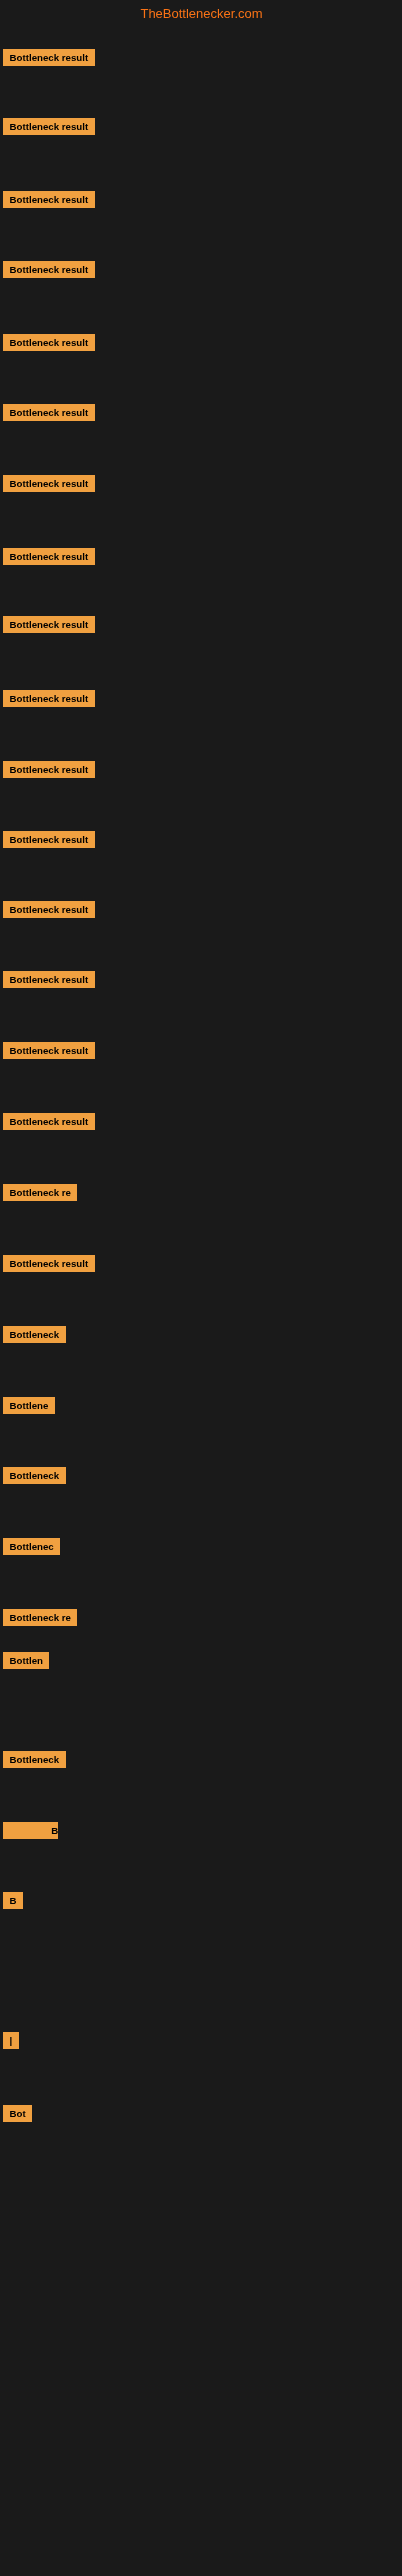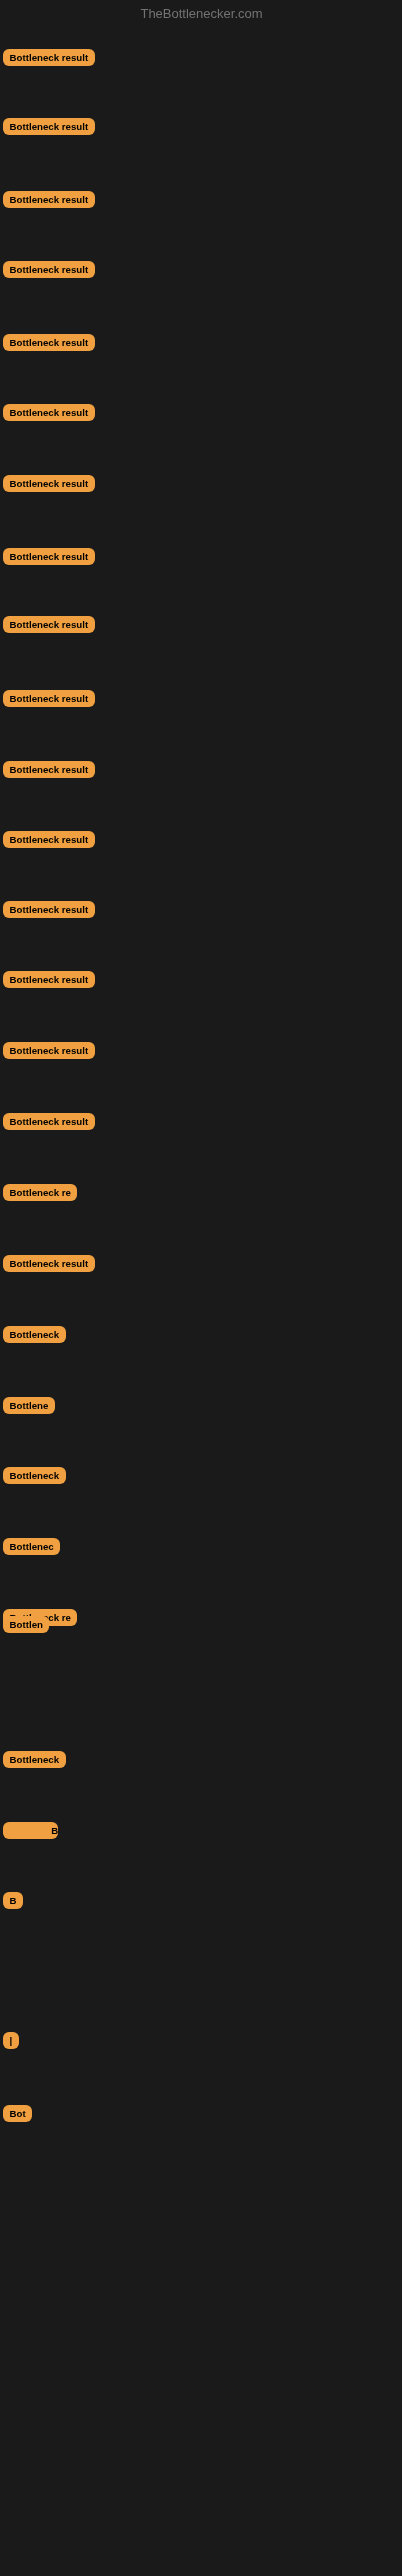--- a/index.html
+++ b/index.html
@@ -11,34 +11,34 @@
     body {
       width: 403px;
       min-height: 2576px;
       background-color: #1a1a1a;
       font-family: Arial, sans-serif;
       position: relative;
     }
 
     .site-title {
       text-align: center;
-      color: #737373;
+      color: #f97316;
       font-size: 13px;
       padding: 6.4px 0;
       background-color: #1a1a1a;
     }
 
     .bottleneck-badge {
       display: inline-block;
       background-color: #f0a040;
       color: #000;
       font-size: 9.7px;
       font-weight: bold;
       padding: 3.2px 6.4px;
-      border-radius: 6px;
+      border-radius: 0;
       white-space: nowrap;
       overflow: hidden;
     }
 
     .items-container {
       padding: 3.2px 0 3.2px 3.2px;
     }
   </style>
 </head>
 <body>
@@ -64,20 +64,20 @@
     <div style="position: absolute; top: 943px; left: 3.2px;"><span class="bottleneck-badge" style="max-width: 121px; overflow: hidden; display: inline-block;">Bottleneck result</span></div>
     <div style="position: absolute; top: 1014px; left: 3.2px;"><span class="bottleneck-badge" style="max-width: 121px; overflow: hidden; display: inline-block;">Bottleneck result</span></div>
     <div style="position: absolute; top: 1085px; left: 3.2px;"><span class="bottleneck-badge" style="max-width: 121px; overflow: hidden; display: inline-block;">Bottleneck result</span></div>
     <div style="position: absolute; top: 1156px; left: 3.2px;"><span class="bottleneck-badge" style="max-width: 97px; overflow: hidden; display: inline-block;">Bottleneck re</span></div>
     <div style="position: absolute; top: 1227px; left: 3.2px;"><span class="bottleneck-badge" style="max-width: 105px; overflow: hidden; display: inline-block;">Bottleneck result</span></div>
     <div style="position: absolute; top: 1298px; left: 3.2px;"><span class="bottleneck-badge" style="max-width: 81px; overflow: hidden; display: inline-block;">Bottleneck</span></div>
     <div style="position: absolute; top: 1369px; left: 3.2px; text-decoration: underline;"><span class="bottleneck-badge" style="max-width: 71px; overflow: hidden; display: inline-block;">Bottlene</span></div>
     <div style="position: absolute; top: 1439px; left: 3.2px;"><span class="bottleneck-badge" style="max-width: 81px; overflow: hidden; display: inline-block;">Bottleneck</span></div>
     <div style="position: absolute; top: 1510px; left: 3.2px;"><span class="bottleneck-badge" style="max-width: 74px; overflow: hidden; display: inline-block;">Bottlenec</span></div>
     <div style="position: absolute; top: 1581px; left: 3.2px;"><span class="bottleneck-badge" style="max-width: 97px; overflow: hidden; display: inline-block;">Bottleneck re</span></div>
-    <div style="position: absolute; top: 1588px; left: 3.2px;"><span class="bottleneck-badge" style="max-width: 64px; overflow: hidden; display: inline-block;">Bottlen</span></div>
+    <div style="position: absolute; top: 1624px; left: 3.2px;"><span class="bottleneck-badge" style="max-width: 64px; overflow: hidden; display: inline-block;">Bottlen</span></div>
     <div style="position: absolute; top: 1723px; left: 3.2px;"><span class="bottleneck-badge" style="max-width: 81px; overflow: hidden; display: inline-block;">Bottleneck</span></div>
     <div style="position: absolute; top: 1794px; left: 3.2px;"><span class="bottleneck-badge" style="max-width: 34px; overflow: hidden; display: inline-block; padding-left: 48px;">Bo</span></div>
     <div style="position: absolute; top: 1864px; left: 3.2px;"><span class="bottleneck-badge" style="max-width: 26px; overflow: hidden; display: inline-block;">B</span></div>
     <div style="position: absolute; top: 2004px; left: 3.2px;"><span class="bottleneck-badge" style="max-width: 22.5px; overflow: hidden; display: inline-block;">|</span></div>
     <div style="position: absolute; top: 2077px; left: 3.2px;"><span class="bottleneck-badge" style="max-width: 40px; overflow: hidden; display: inline-block;">Bot</span></div>
   </div>
 
 
 </body></html>

